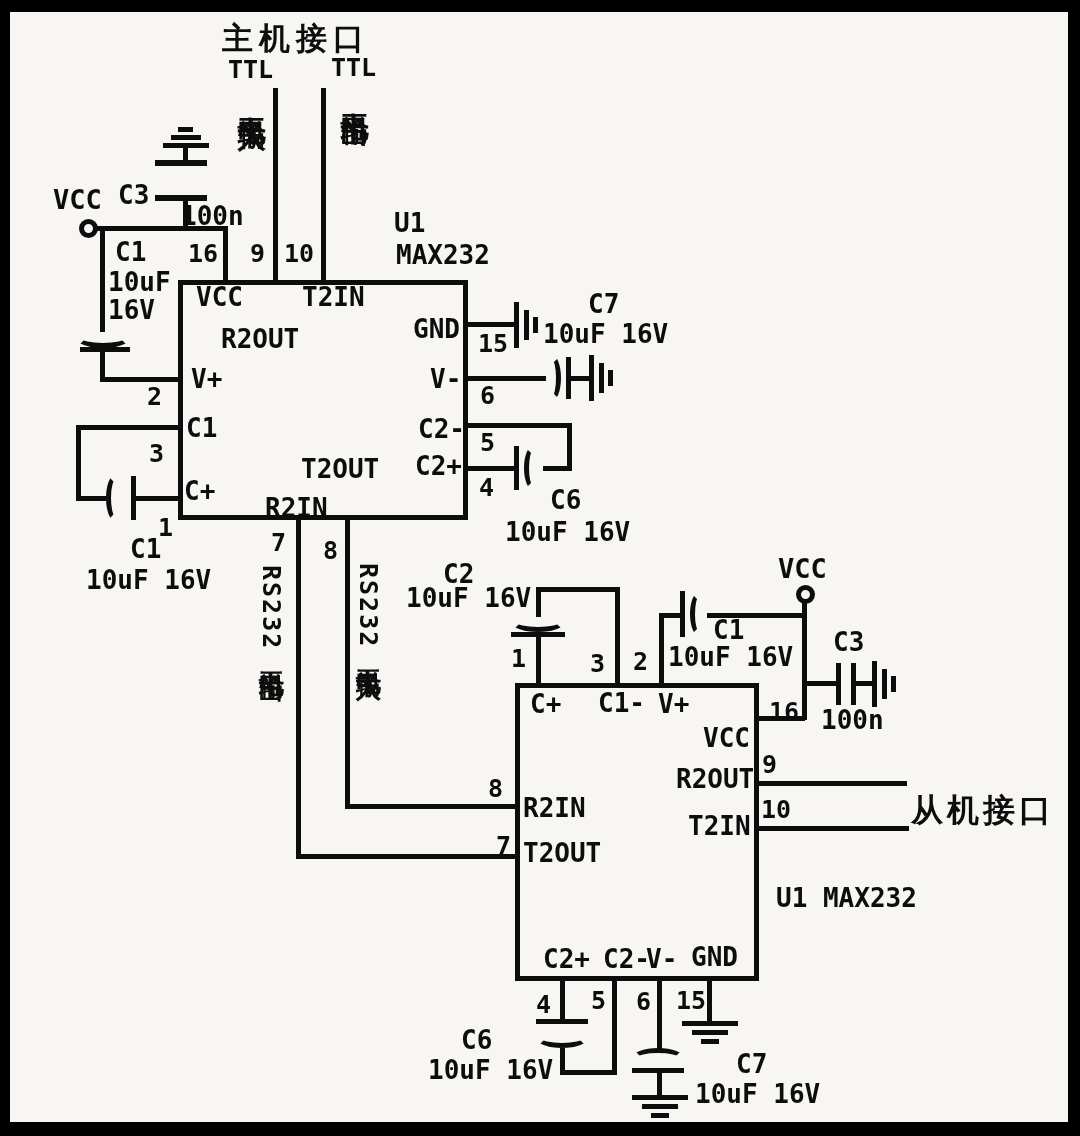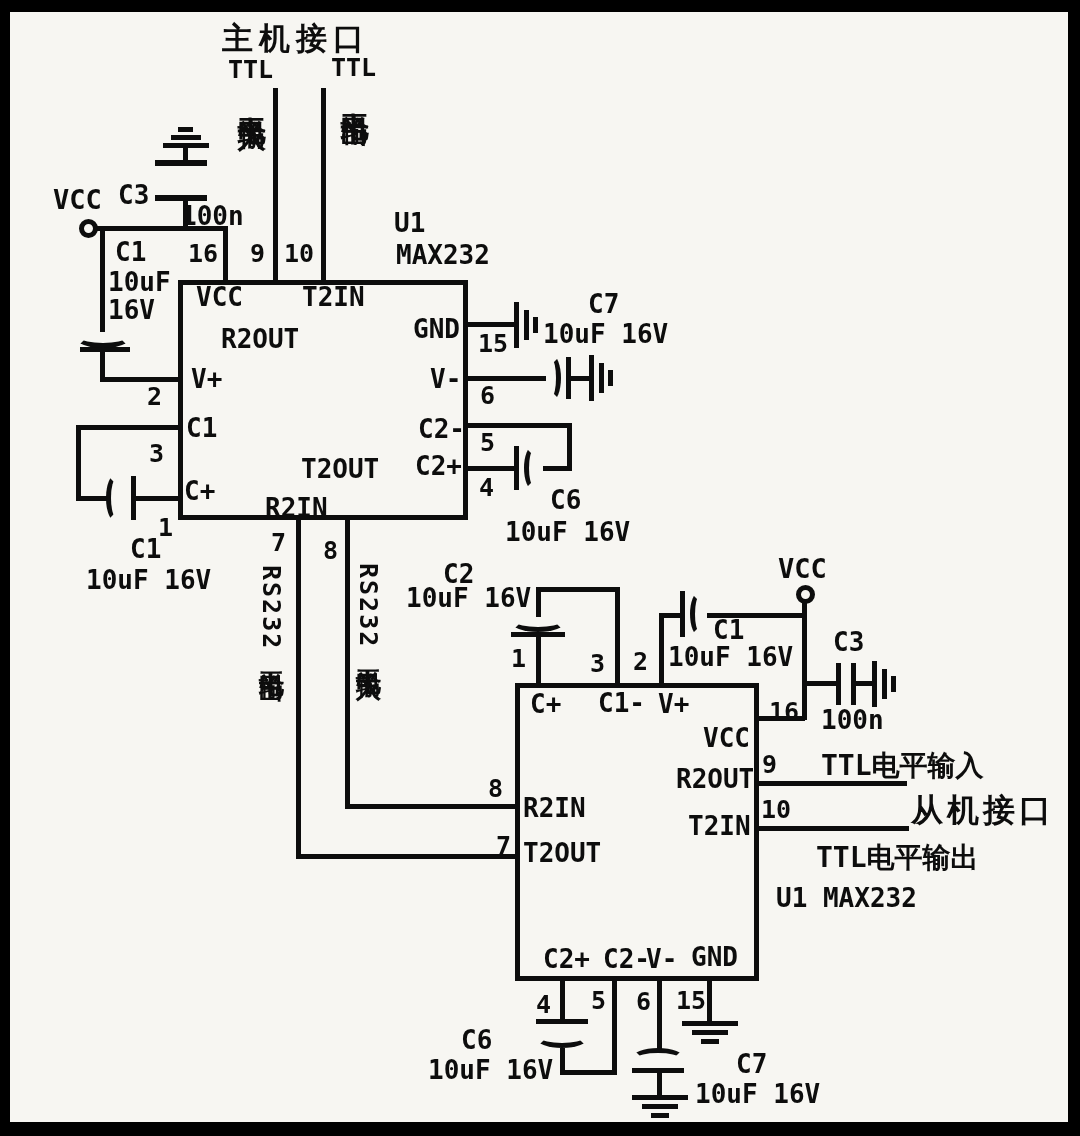--- a/index.html
+++ b/index.html
@@ -160,24 +160,22 @@
       <div class="lbl" style="left: 511px; top: 645px; font-size: 25px;">1</div>
       <div class="lbl" style="left: 590px; top: 650px; font-size: 25px;">3</div>
       <div class="lbl" style="left: 633px; top: 648px; font-size: 25px;">2</div>
       <div class="lbl" style="left: 778px; top: 554px; font-size: 27px;">VCC</div>
       <div class="lbl" style="left: 713px; top: 616px; font-size: 26px;">C1</div>
       <div class="lbl" style="left: 668px; top: 643px; font-size: 26px;">10uF 16V</div>
       <div class="lbl" style="left: 833px; top: 628px; font-size: 26px;">C3</div>
       <div class="lbl" style="left: 821px; top: 706px; font-size: 26px;">100n</div>
       <div class="lbl" style="left: 769px; top: 698px; font-size: 25px;">16</div>
       <div class="lbl" style="left: 762px; top: 751px; font-size: 25px;">9</div>
-      <div class="lbl" style="left: 821px; top: 751px; font-size: 28px;">TTL电平输入</div>
       <div class="lbl" style="left: 761px; top: 796px; font-size: 25px;">10</div>
       <div class="lbl" style="left: 911px; top: 793px; font-size: 32px; letter-spacing: 4px;">从机接口</div>
-      <div class="lbl" style="left: 816px; top: 843px; font-size: 28px;">TTL电平输出</div>
       <div class="lbl" style="left: 776px; top: 884px; font-size: 26px;">U1 MAX232</div>
       <div class="lbl" style="left: 488px; top: 775px; font-size: 25px;">8</div>
       <div class="lbl" style="left: 496px; top: 832px; font-size: 25px;">7</div>
       <div class="lbl" style="left: 530px; top: 690px; font-size: 26px;">C+</div>
       <div class="lbl" style="left: 598px; top: 689px; font-size: 26px;">C1-</div>
       <div class="lbl" style="left: 658px; top: 690px; font-size: 26px;">V+</div>
       <div class="lbl" style="left: 703px; top: 724px; font-size: 26px;">VCC</div>
       <div class="lbl" style="left: 676px; top: 765px; font-size: 26px;">R2OUT</div>
       <div class="lbl" style="left: 688px; top: 812px; font-size: 26px;">T2IN</div>
       <div class="lbl" style="left: 523px; top: 794px; font-size: 26px;">R2IN</div>

